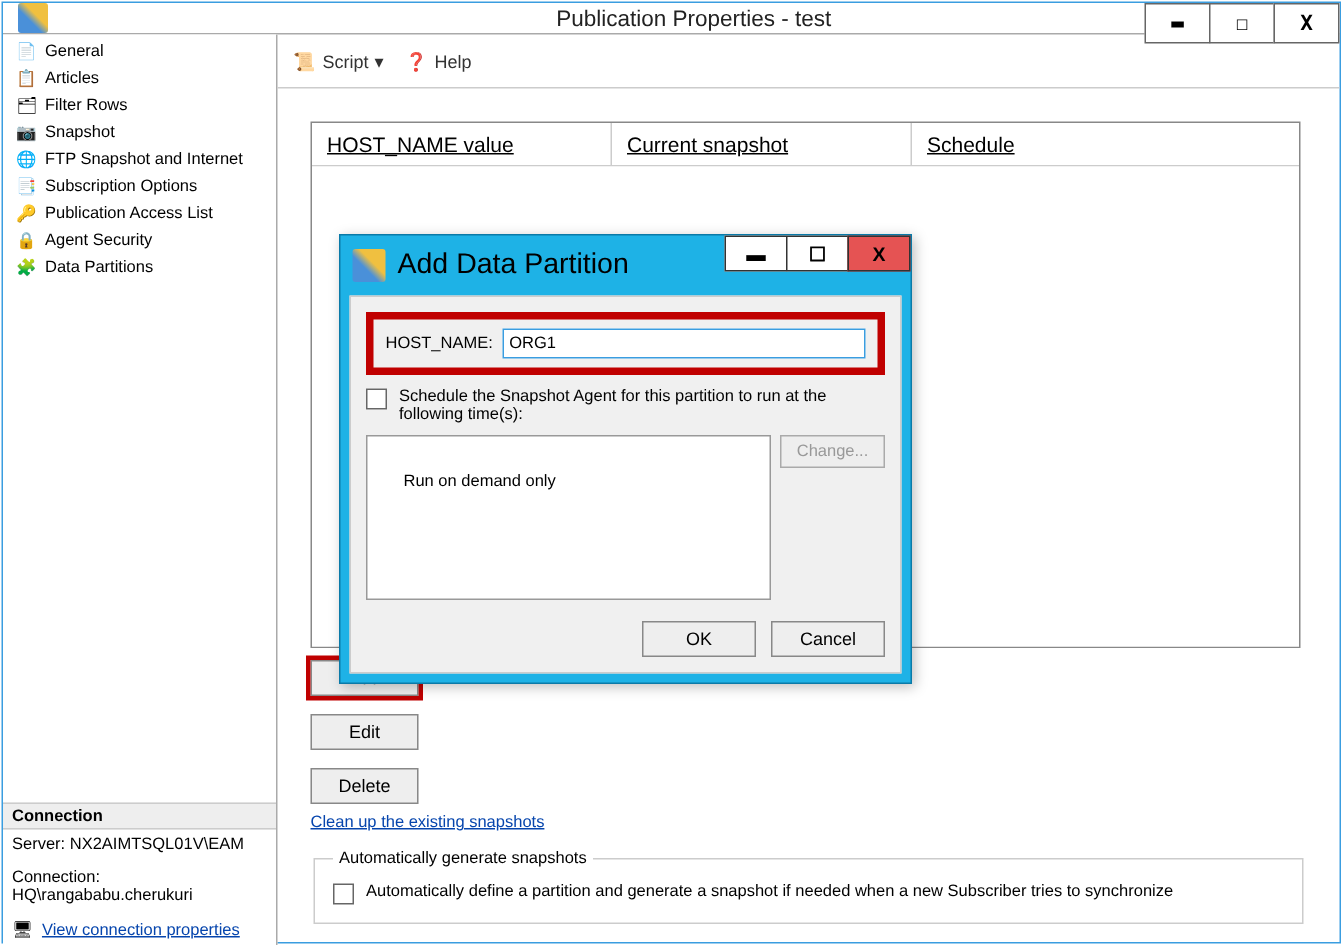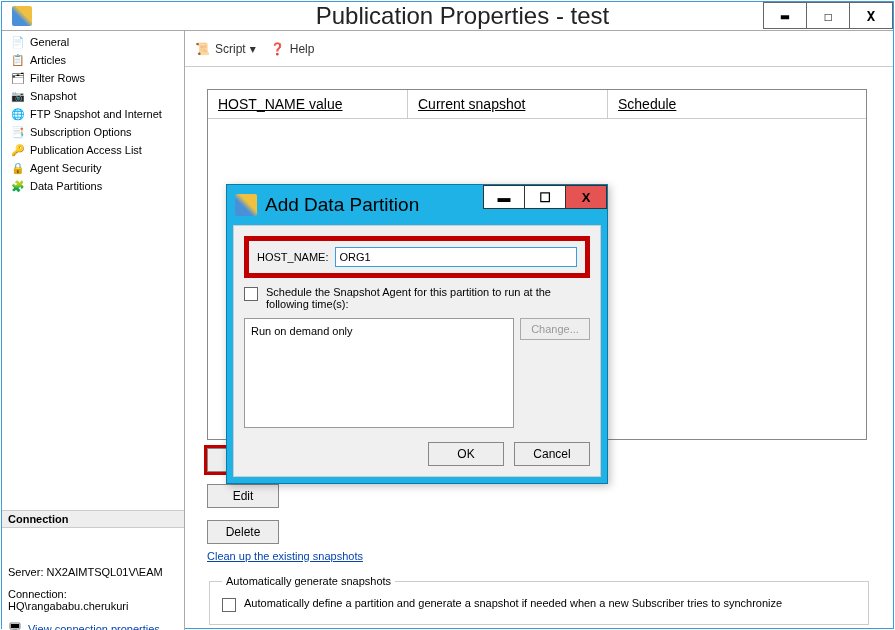--- a/index.html
+++ b/index.html
@@ -1,29 +1,29 @@
 <!DOCTYPE html>
 <html><head>
 <meta charset="utf-8">
 <style>
 * { box-sizing: border-box; font-family: "Segoe UI", Tahoma, sans-serif; }
 body { margin: 0; padding: 0; background: #fff; width: 895px; height: 630px; overflow: hidden; font-size: 12px; color: #000; position: relative; }
 
 .window { border: 1px solid #3a9de0; width: 893px; height: 628px; margin: 1px; background: #fff; display: flex; flex-direction: column; }
 .titlebar { height: 40px; background: #fff; display: flex; align-items: center; border-bottom: 0; position: relative; }
 .titlebar .icon { width: 20px; height: 20px; margin-left: 10px; background: linear-gradient(45deg,#4a90d9 40%,#f0c040 60%); border-radius: 2px; display:inline-block;}
-.titlebar .title { flex: 1; text-align: center; font-size: 24px; color: #222; font-weight: 400; }
+.titlebar .title { flex: 1; text-align: center; font-size: 15px; color: #222; font-weight: 400; }
 .winbtns { position: absolute; right: 0; top: 0; display: flex; }
 .winbtn { width: 44px; height: 27px; border: 1px solid #666; margin-left: -1px; background: #fff; display: flex; align-items: center; justify-content: center; font-weight: bold; font-size: 14px; cursor: default;}
 .winbtn span { font-family: monospace; }
 
 .body { flex: 1; display: flex; border-top: 1px solid #aaa; }
 .sidebar { width: 200px; border-right: 1px solid #aaa; display: flex; flex-direction: column; background: #fff;}
 .sect-hdr { background: #eee; border-top: 1px solid #ccc; border-bottom: 1px solid #ccc; padding: 2px 6px; font-weight: bold; font-size: 11px;}
-.sect-body { padding: 4px 6px; font-size: 11px; margin-top: 34px; }
+.sect-body { padding: 4px 6px; font-size: 11px; }
 .nav { list-style: none; padding: 2px 0; margin: 0;}
 .nav li { display: flex; align-items: center; padding: 1px 8px; font-size: 11px; cursor: default;}
 .nav li .ni { width: 16px; height: 16px; margin-right: 4px; display: inline-flex; align-items: center; justify-content: center;}
 .connlink { color: #0645ad; text-decoration: underline; cursor: pointer; }
 .progress-row { display: flex; align-items: center; gap: 24px; padding: 6px; }
 .spinner { width: 22px; height: 22px; border: 3px dotted #ccc; border-radius: 50%; }
 
 .main { flex: 1; display: flex; flex-direction: column; }
 .toolbar { height: 36px; border-bottom: 1px solid #ccc; display: flex; align-items: center; gap: 14px; padding: 0 10px; font-size: 12px; color: #333;}
 .tbitem { display: flex; align-items: center; gap: 4px; cursor: default;}
@@ -40,35 +40,35 @@
 .btn.red { outline: 3px solid #c00000; outline-offset: 0px; }
 .cleanup { color: #0645ad; text-decoration: underline; font-size: 11px; display: inline-block; margin-top: 6px;}
 .fieldset { border: 1px solid #ccc; padding: 10px 12px 12px; margin-top: 12px; width: 660px;}
 .fieldset legend { font-size: 11px; padding: 0 4px;}
 .chkrow { display: flex; align-items: flex-start; gap: 8px; font-size: 11px;}
 .chk { width: 14px; height: 14px; border: 1px solid #666; background: #fff; flex-shrink:0; margin-top:1px;}
 
 .footer { height: 44px; border-top: 1px solid #ccc; display: flex; align-items: center; justify-content: flex-end; gap: 10px; padding: 0 18px;}
 
 
-.modal { position: absolute; left: 226px; top: 184px; width: 382px; background: #1eb2e6; border: 1px solid #0a7aa8; box-shadow: 2px 2px 8px rgba(0,0,0,.25);}
+.modal { position: absolute; left: 226px; top: 156px; width: 382px; background: #1eb2e6; border: 1px solid #0a7aa8; box-shadow: 2px 2px 8px rgba(0,0,0,.25);}
 .modal .mtitle { height: 40px; display: flex; align-items: center; position: relative; padding-left: 8px;}
 .modal .mtitle .micon { width: 22px; height: 22px; background: linear-gradient(45deg,#4a90d9 40%,#f0c040 60%); border-radius:2px; margin-right: 8px;}
 .modal .mtitle .mtxt { font-size: 19px; color: #000;}
 .modal .mbtns { position: absolute; right: 0; top: 0; display: flex;}
 .modal .mbtn { width: 42px; height: 24px; border: 1px solid #333; margin-left: -1px; display: flex; align-items:center; justify-content:center; font-weight:bold; font-size:13px;}
 .modal .mbtn.min,.modal .mbtn.max{ background:#fff;}
 .modal .mbtn.close{ background:#e55353; color:#000;}
 .modal .mbody { background: #f0f0f0; margin: 0 6px 6px 6px; border: 1px solid #ccc; padding: 10px;}
 .hostrow { border: 5px solid #c00000; padding: 6px 8px; display:flex; align-items:center; gap:6px; background:#f0f0f0;}
 .hostlabel { font-size: 11px;}
 .hostinput { flex:1; border:1px solid #3a9de0; height:20px; padding:2px 4px; font-size:11px; background:#fff;}
 .schedrow { display:flex; align-items:flex-start; gap:8px; margin-top:8px; font-size:11px;} 
 .changewrap { display:flex; gap:6px; margin-top:8px; align-items:flex-start;}
-.schedtextarea { flex:1; border:1px solid #999; background:#fff; height:110px; padding:6px; font-size:11px;}
+.schedtextarea { flex:1; border:1px solid #999; background:#fff; height:110px; padding:24px; font-size:11px;}
 .changebtn { width:70px; height:22px; border:1px solid #aaa; background:#eee; color:#999; font-size:11px; display:inline-flex; align-items:center; justify-content:center;}
 .mactions { display:flex; gap:10px; justify-content:flex-end; margin-top:14px;}
 .mactions .btn{ width:76px;}
 </style>
 </head>
 <body>
 
 <div class="window">
   <div class="titlebar">
     <span class="icon"></span>

